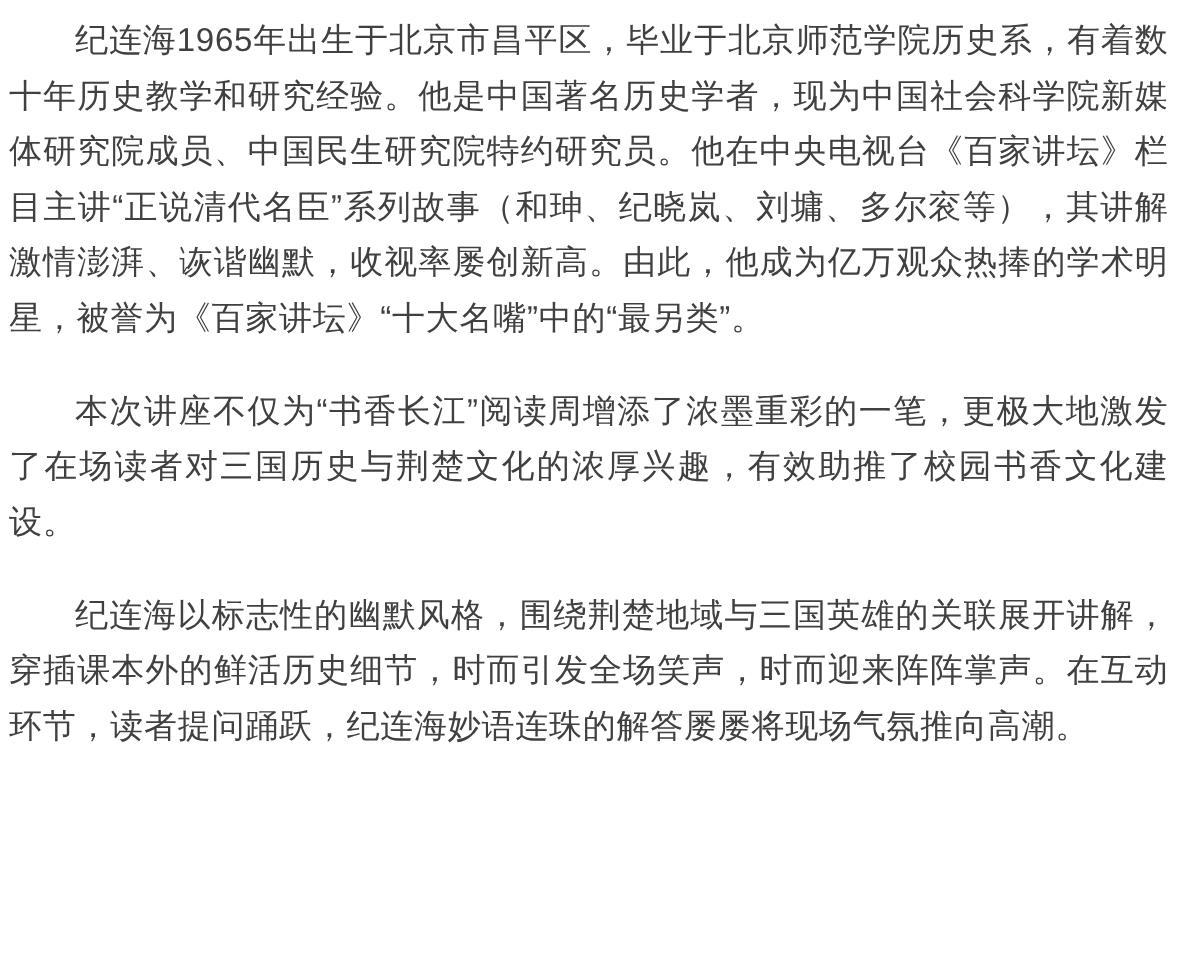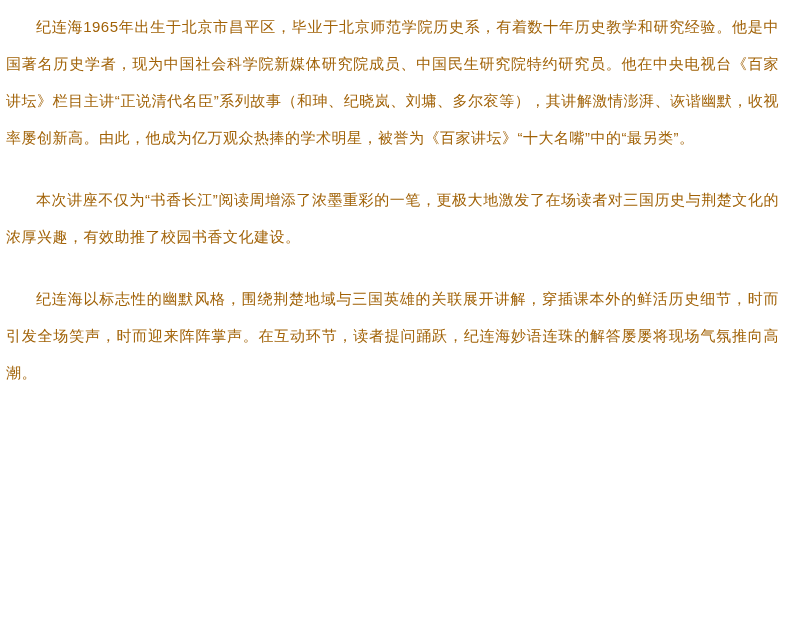--- a/index.html
+++ b/index.html
@@ -12,23 +12,23 @@
     height: 637px;
     overflow: hidden;
   }
   .article-page {
     box-sizing: border-box;
     width: 785px;
     height: 637px;
     padding: 8px 6px 0 6px;
     background: #ffffff;
     font-family: "Liberation Sans", "DejaVu Sans", sans-serif;
-    font-size: 15px;
+    font-size: 22px;
     line-height: 37px;
-    color: #a16207;
+    color: #404040;
     text-align: justify;
     text-justify: inter-ideograph;
     letter-spacing: 0.5px;
   }
   .article-page p {
     margin: 0 0 25px 0;
     text-indent: 2em;
   }
 </style>
 </head>

